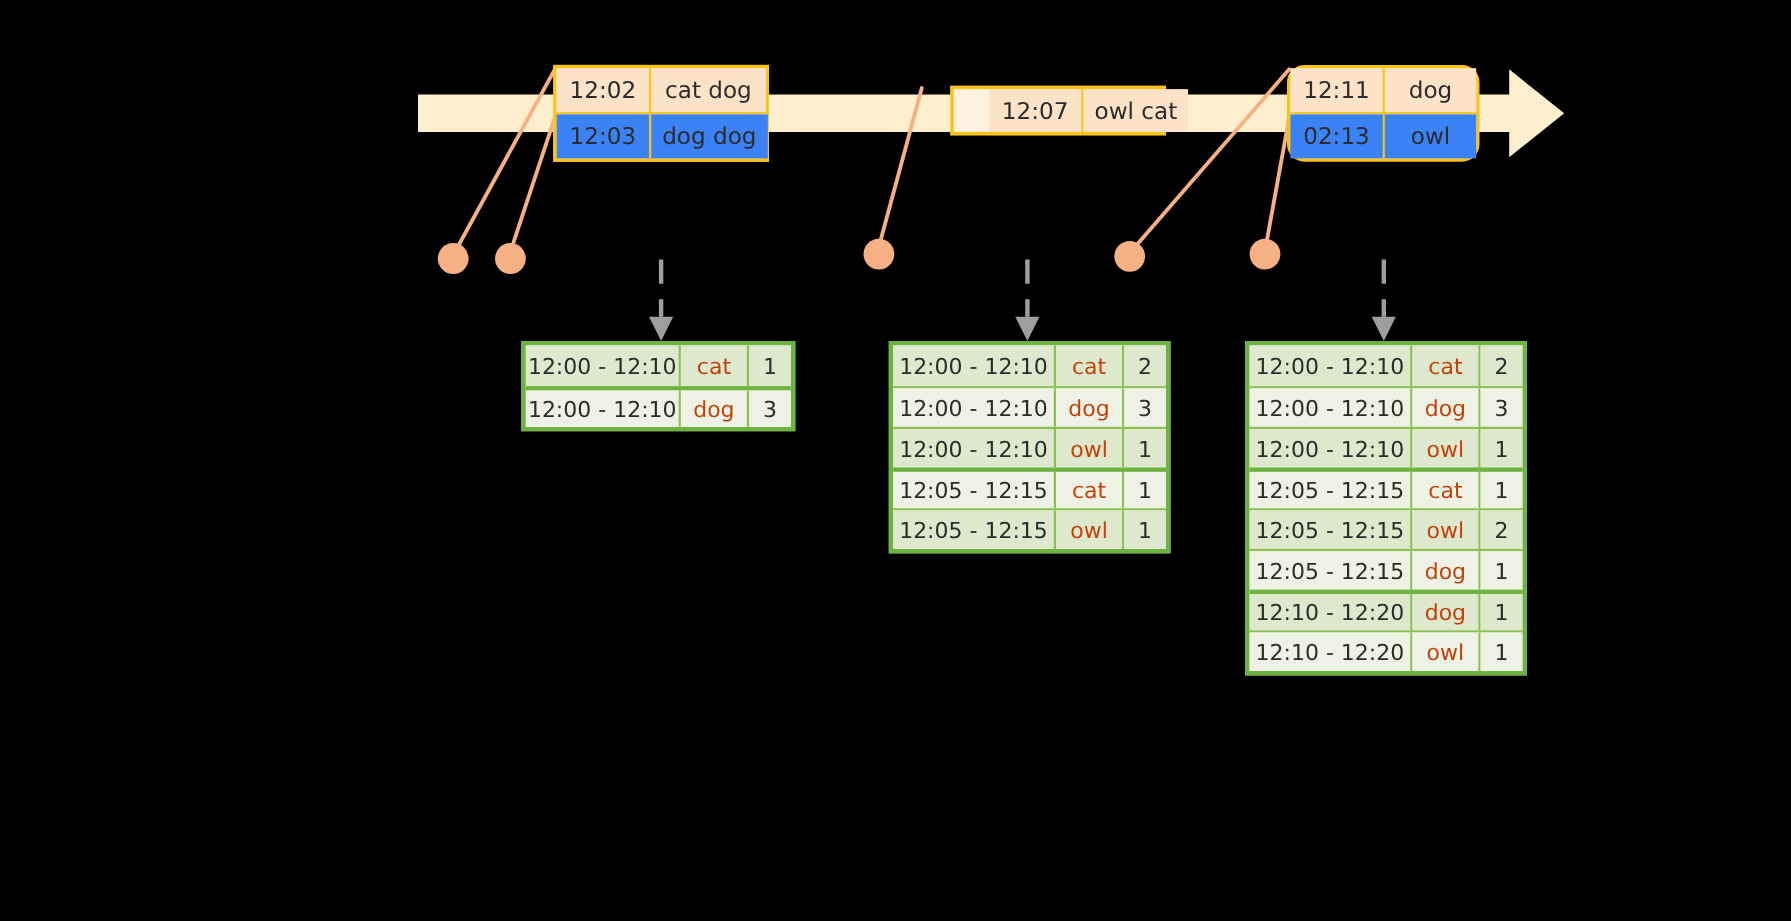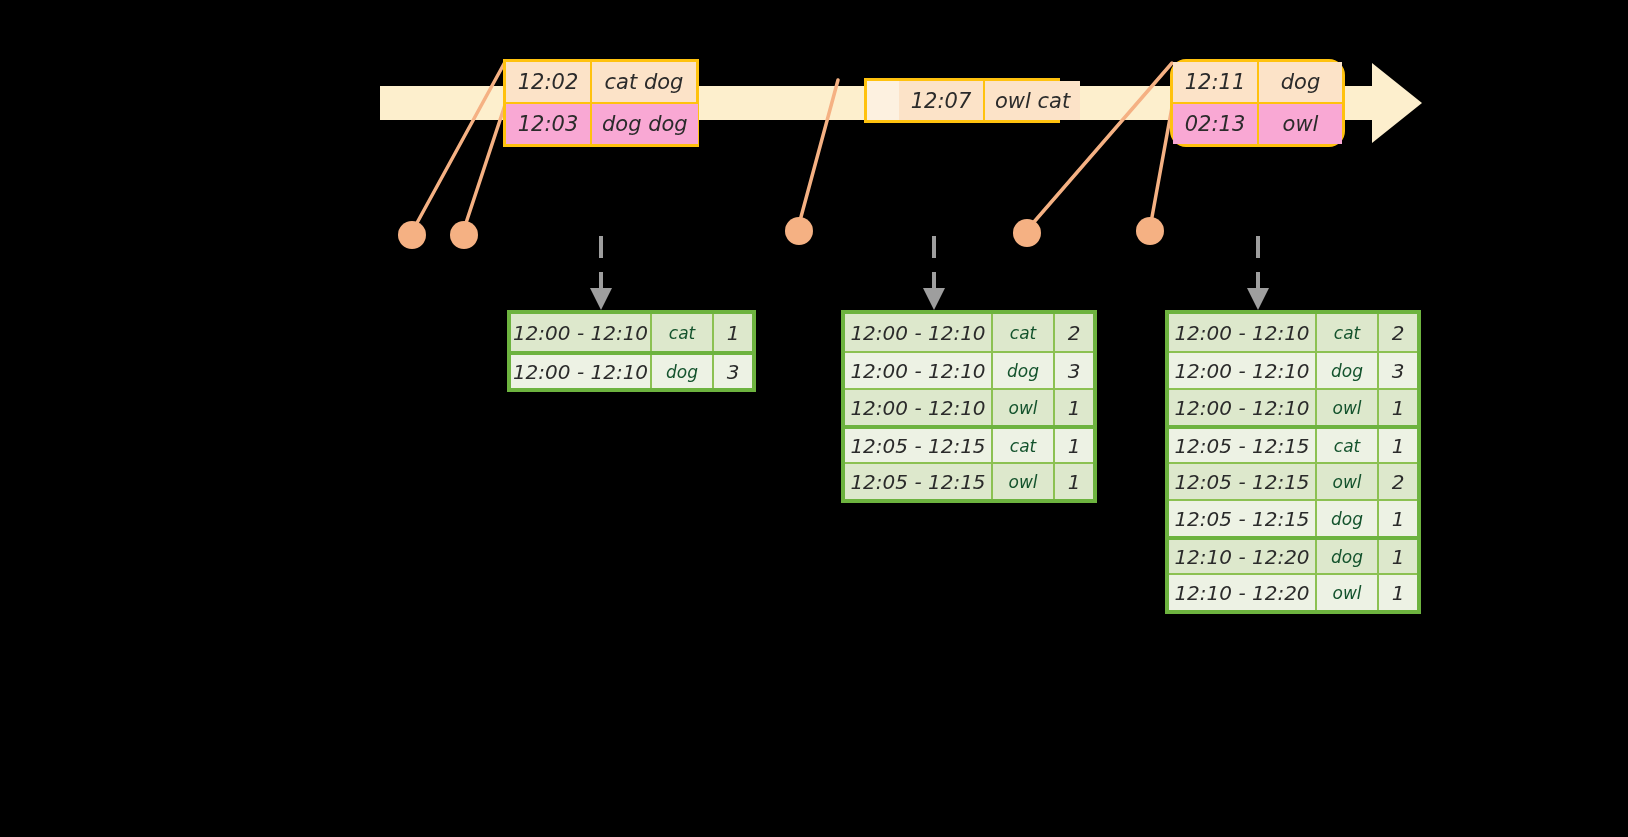--- a/index.html
+++ b/index.html
@@ -14,21 +14,20 @@
     overflow: hidden;
     font-family: "DejaVu Sans", "Liberation Sans", sans-serif;
   }
 
   #stage {
     position: absolute;
     left: 0; top: 0;
     width: 1628px;
     height: 806px;
     background: #000000;
-    font-style: italic;
   }
 
   
   #lines {
     position: absolute;
     left: 0; top: 0;
     width: 1628px;
     height: 837px;
     pointer-events: none;
   }
@@ -49,21 +48,21 @@
   }
   .event-row + .event-row {
     border-top: 2px solid #FFC20E;
   }
   .event-row.shade .ev-time,
   .event-row.shade .ev-text {
     background: #FCE3C8;
   }
   .event-row.plain .ev-time,
   .event-row.plain .ev-text {
-    background: #f9a8d4;
+    background: #3b82f6;
   }
   .ev-time {
     width: 86px;
     flex: 0 0 86px;
     display: flex;
     align-items: center;
     justify-content: center;
     font-size: 21px;
     color: #2b2b2b;
     border-right: 2px solid #FFC20E;
@@ -82,21 +81,20 @@
   }
 
   
   .result-table {
     position: absolute;
     border: 4px solid #6DB33F;
     box-sizing: border-box;
     display: flex;
     flex-direction: column;
     background: #EDF2E4;
-    margin-left: 33px;
   }
   .res-row {
     display: flex;
     height: 37px;
     box-sizing: border-box;
   }
   .res-row + .res-row {
     border-top: 2px solid #8CC152;
   }
   .res-row.group-end + .res-row {
@@ -114,22 +112,22 @@
     color: #2b2b2b;
     border-right: 2px solid #8CC152;
     box-sizing: border-box;
     white-space: nowrap;
   }
   .res-key {
     flex: 0 0 auto;
     display: flex;
     align-items: center;
     justify-content: center;
-    font-size: 17px;
-    color: #14532d;
+    font-size: 20px;
+    color: #c2410c;
     border-right: 2px solid #8CC152;
     box-sizing: border-box;
   }
   .res-val {
     flex: 0 0 auto;
     display: flex;
     align-items: center;
     justify-content: center;
     font-size: 20px;
     color: #2b2b2b;

